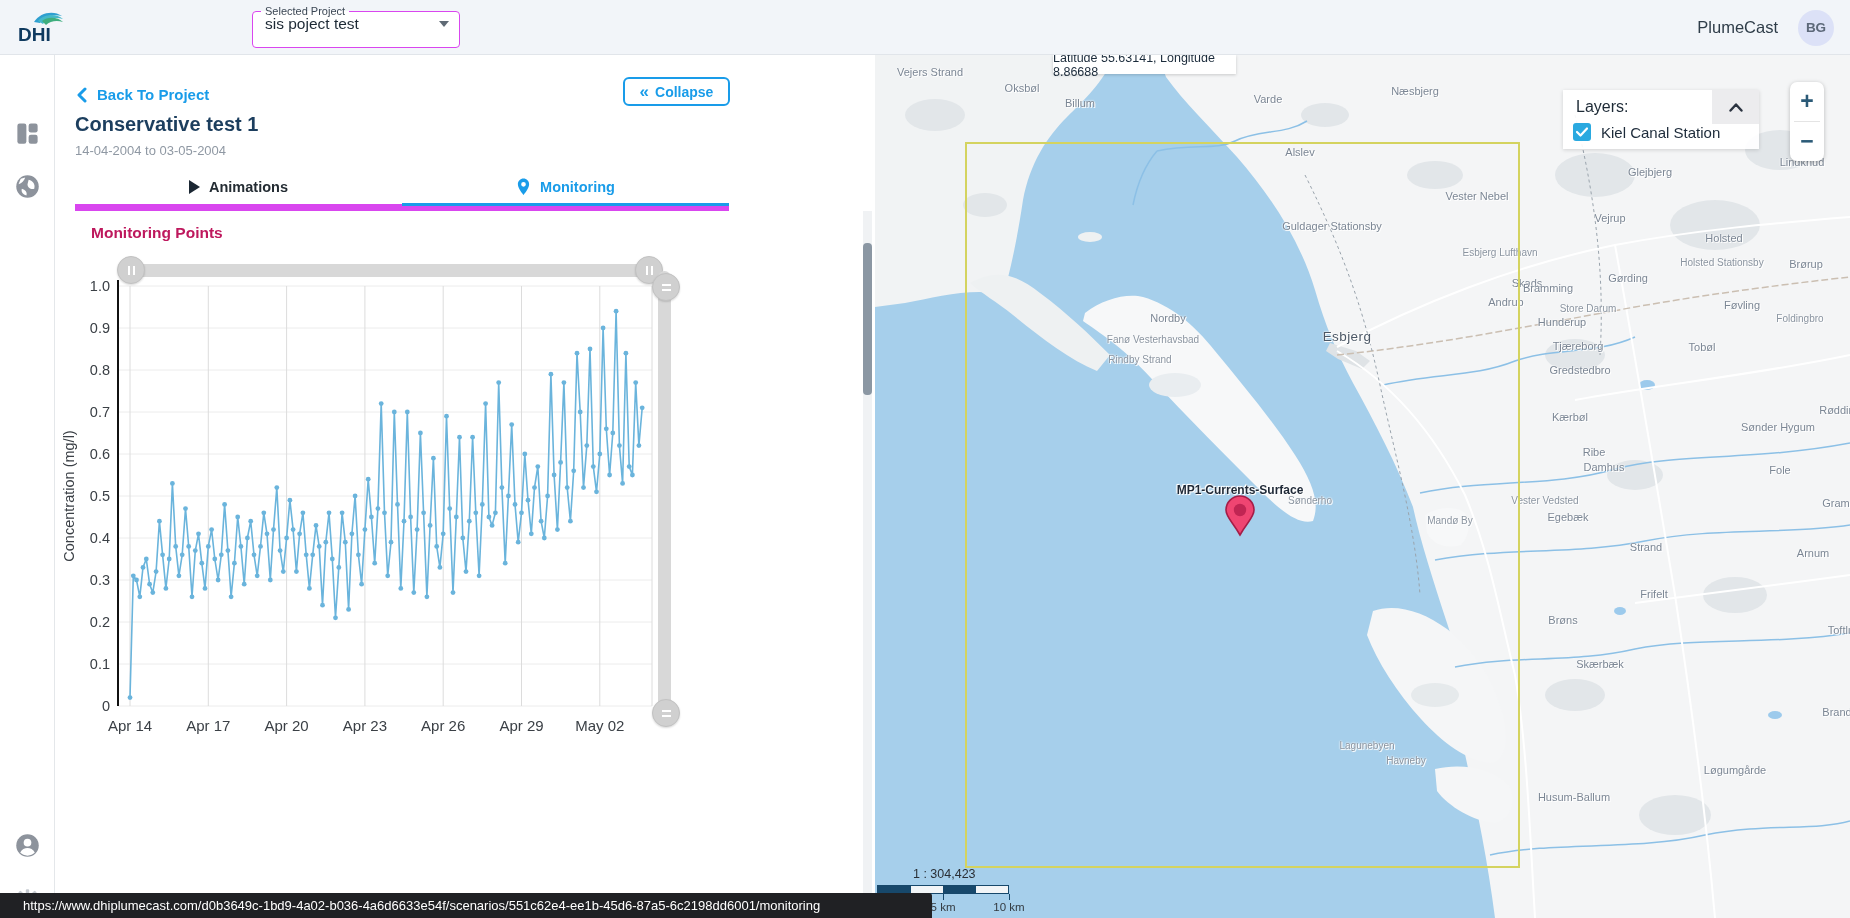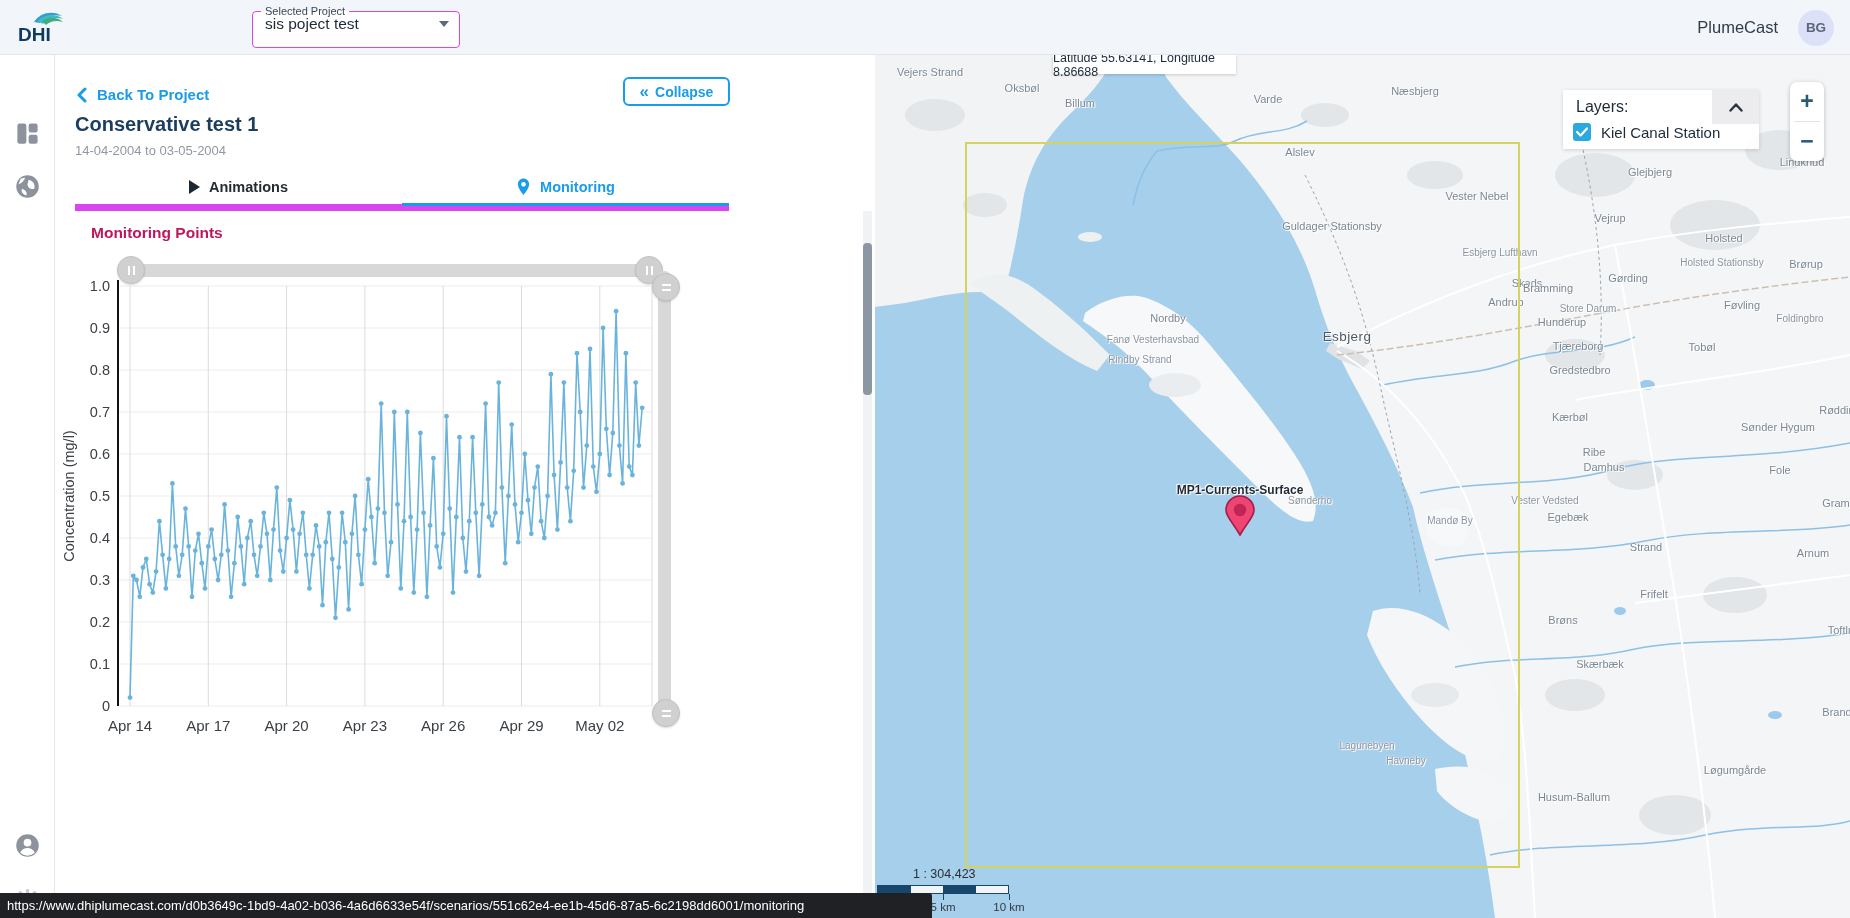--- a/index.html
+++ b/index.html
@@ -95,21 +95,21 @@
   #marker-pin { position:absolute; left:343px; top:440px; }
   #scale-ratio { position:absolute; left:38px; top:812px; font-size:12.5px; color:#2a2f35; }
   #scale-bar { position:absolute; left:2px; top:830px; width:132px; height:9px; border:1px solid #17486b; display:flex; }
   .scale-seg { flex:1; }
   .seg-dark { background:#17486b; } .seg-light { background:#f2f5f7; }
   .scale-tick { position:absolute; top:839px; width:1px; height:6px; background:#17486b; }
   .scale-lbl { position:absolute; top:846px; transform:translateX(-50%); font-size:11.5px; color:#333a40; }
 
   
   #status-bar { position:absolute; left:0; top:893px; width:932px; height:25px; background:#202124;
-                color:#fff; font-size:13px; display:flex; align-items:center; padding-left:7px;
+                color:#fff; font-size:13px; display:flex; align-items:center; padding-left:23px;
                 z-index:50; border-top-right-radius:3px; white-space:nowrap; overflow:hidden; }
 </style>
 </head>
 <body>
 
 <div id="header">
   <div id="logo-group">
     <svg width="52" height="38" viewBox="0 0 52 38">
       <path d="M18,14 C24,4 38,2 46,8 C38,6 28,8 24,15 Z" fill="#2f9fd0"></path>
       <path d="M22,13 C28,6 40,5 47,11 C40,9 31,10 27,16 Z" fill="#45b8c9"></path>

